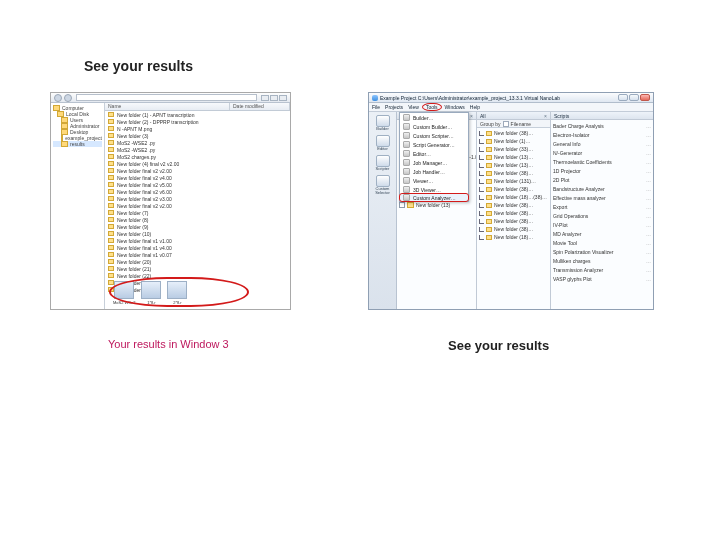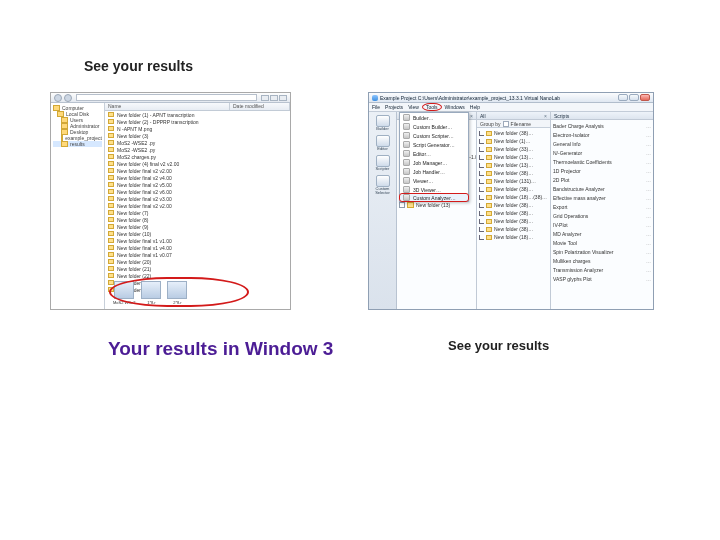--- a/index.html
+++ b/index.html
@@ -16,23 +16,23 @@
     left: 84px;
     top: 58px;
     font-size: 14px;
     font-weight: 700;
     color: #222;
   }
   .caption-left {
     position: absolute;
     left: 108px;
     top: 338px;
-    font-size: 19px;
-    font-weight: 700;
-    color: #4c1d95;
+    font-size: 11px;
+    font-weight: 400;
+    color: #be185d;
   }
   .caption-right {
     position: absolute;
     left: 448px;
     top: 338px;
     font-size: 13px;
     font-weight: 700;
     color: #222;
   }
 

